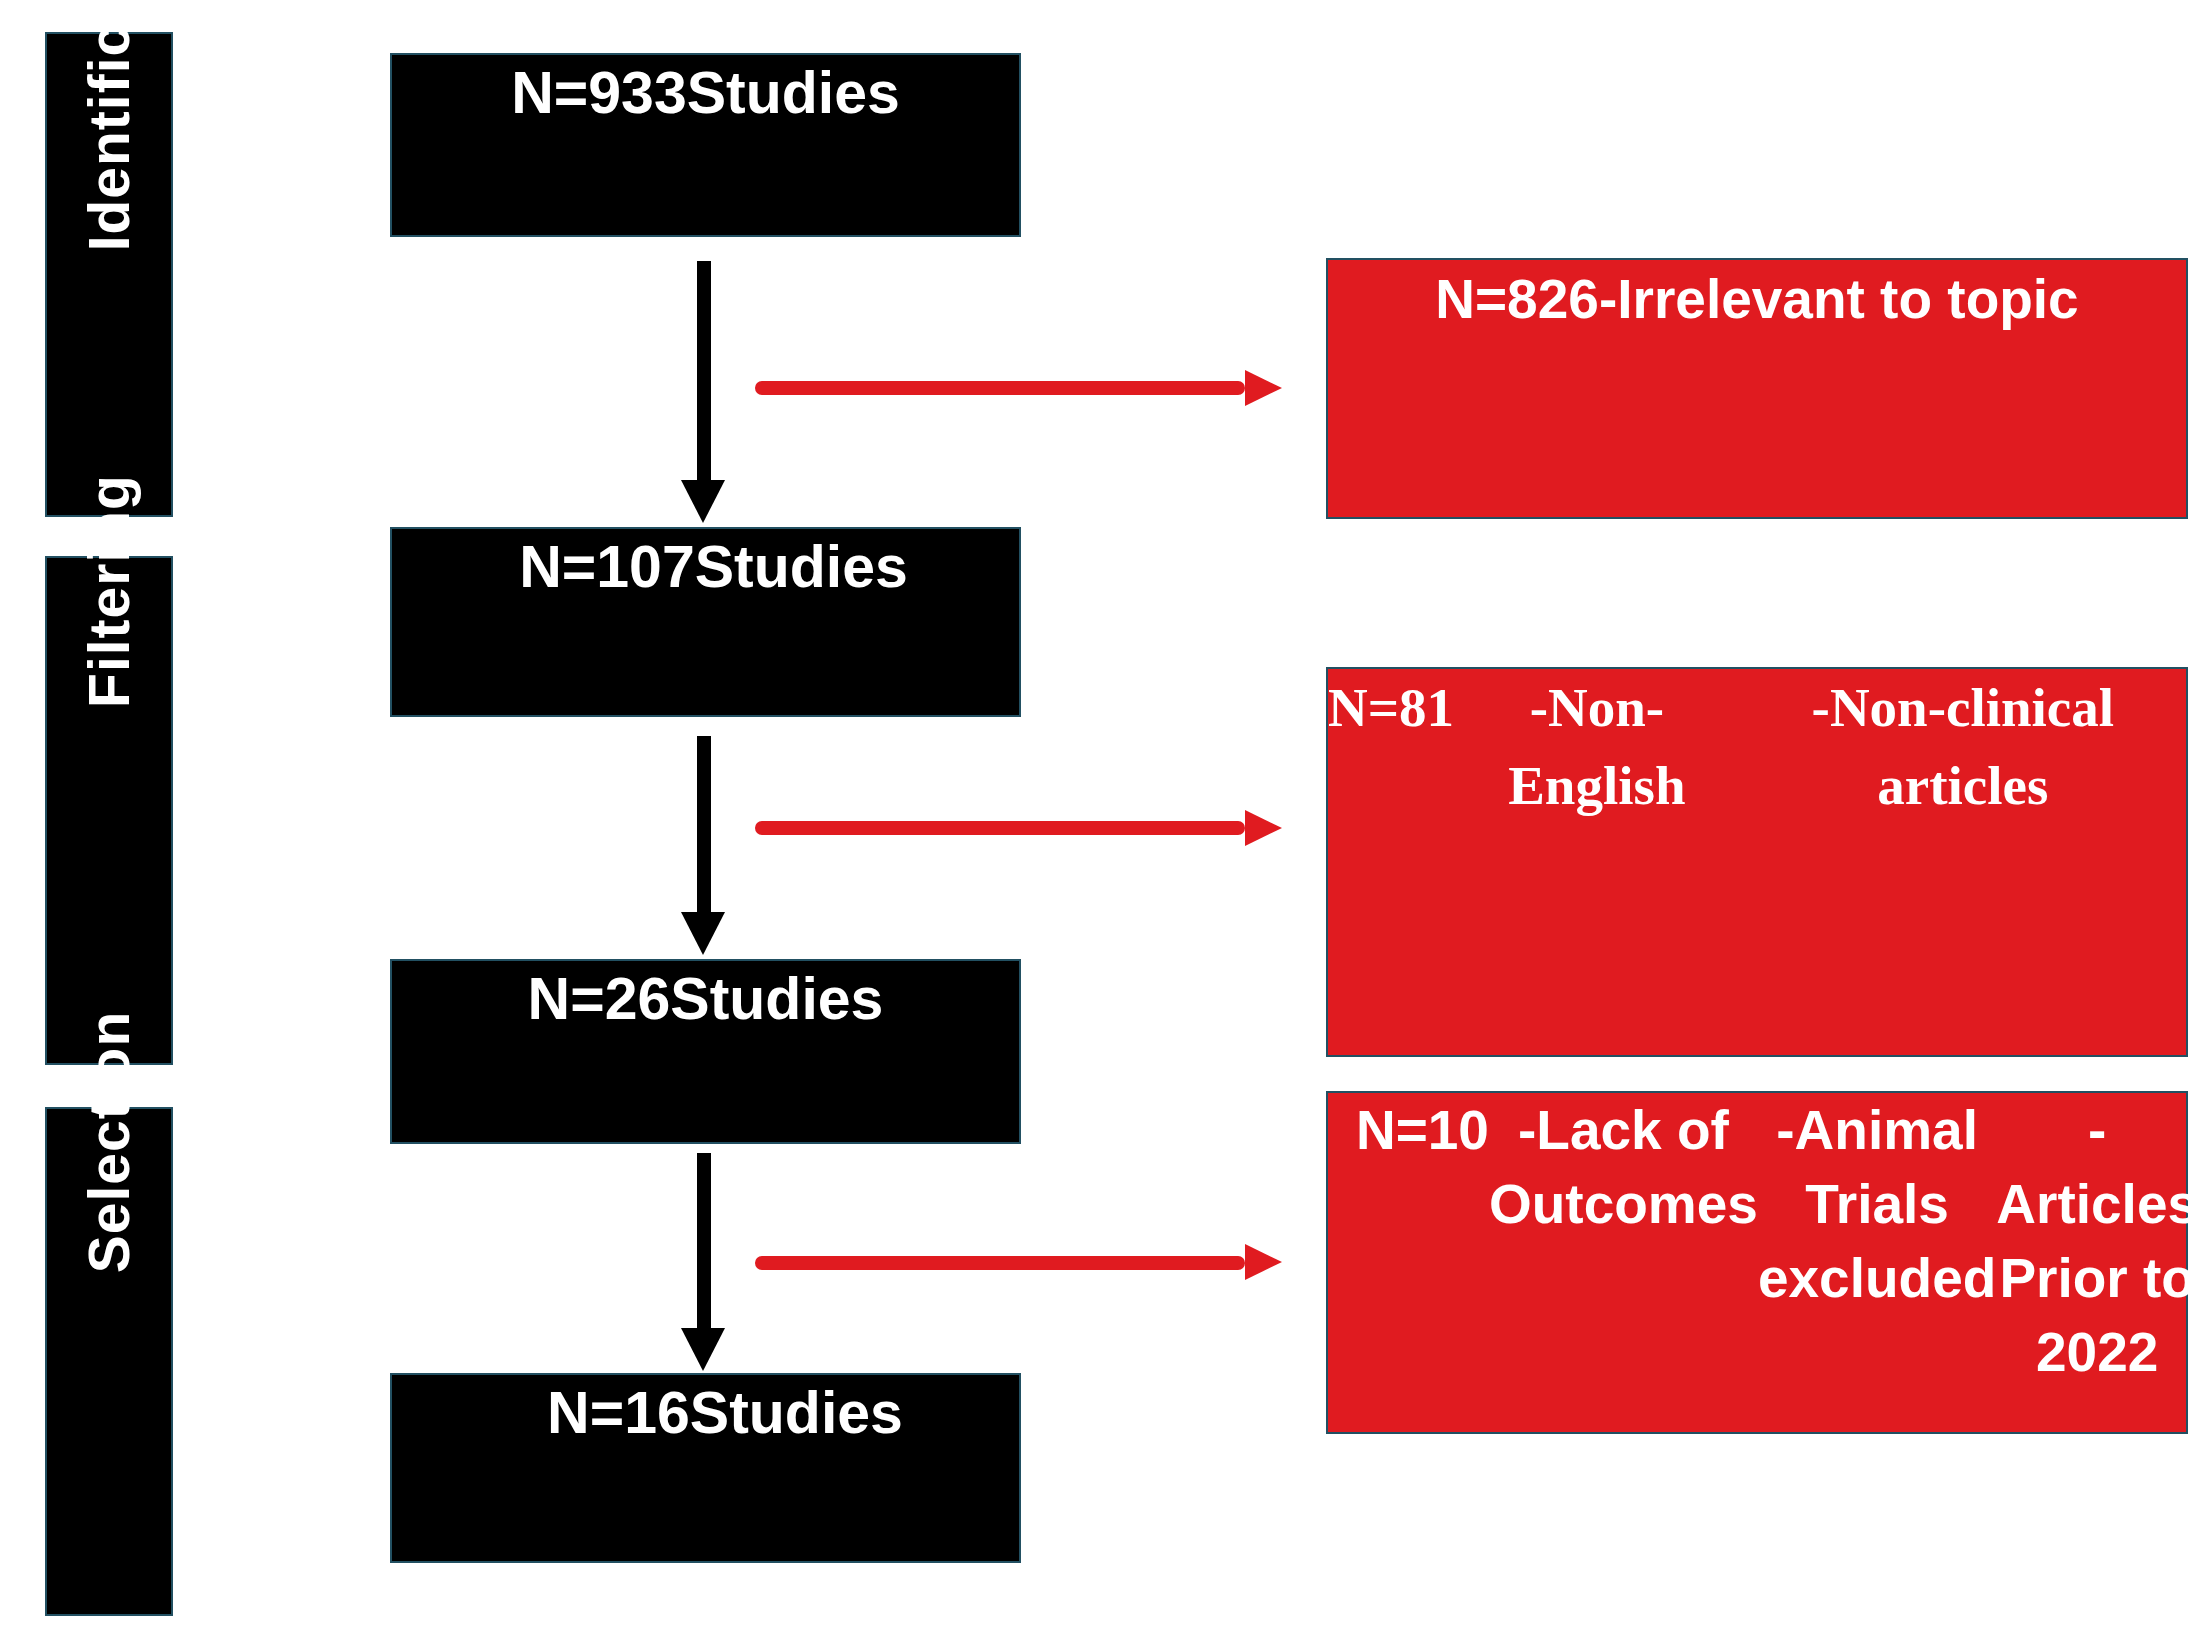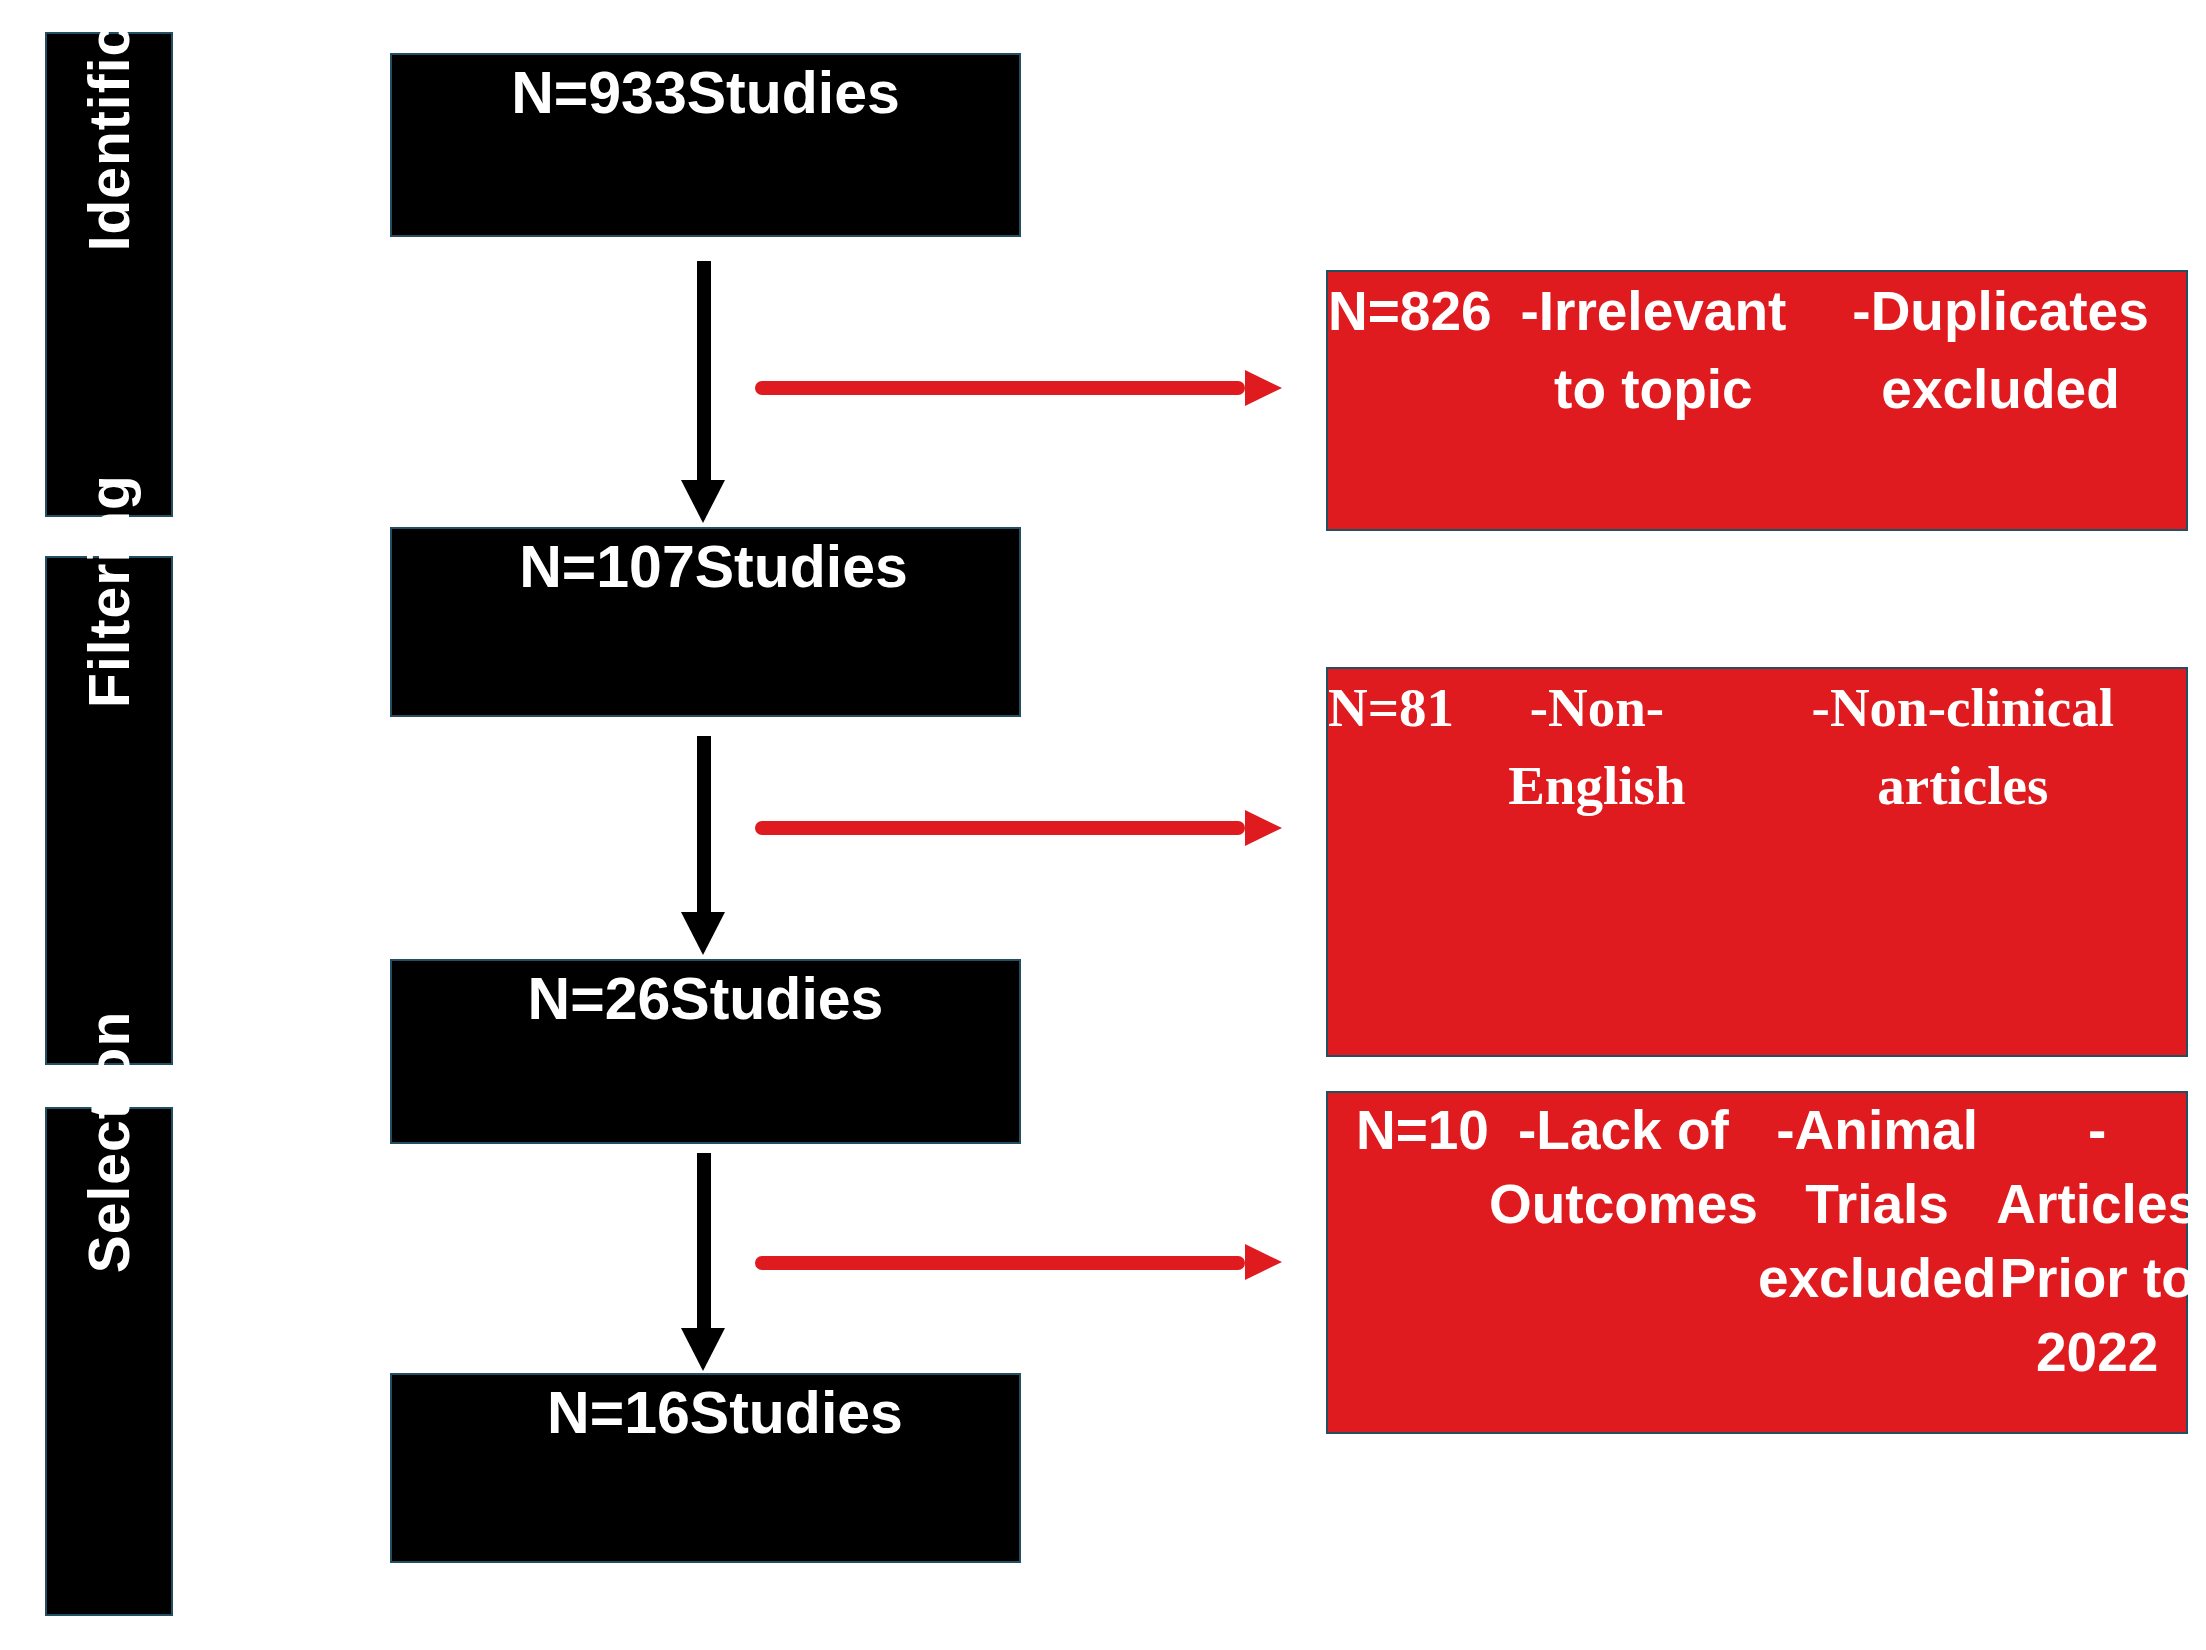--- a/index.html
+++ b/index.html
@@ -83,24 +83,23 @@
 
   <div class="hshaft" style="top:381px;"></div>
   <div class="hhead" style="top:370px;"></div>
 
   <div class="hshaft" style="top:821px;"></div>
   <div class="hhead" style="top:810px;"></div>
 
   <div class="hshaft" style="top:1256px;"></div>
   <div class="hhead" style="top:1244px;"></div>
 
-  <div class="box exclusion" style="top:258px;height:261px;margin-top:12px;">
+  <div class="box exclusion" style="top:258px;height:261px;">
     <div>N=826</div>
     <div>-Irrelevant to topic</div>
-    <div>-Duplicates excluded</div>
   </div>
 
   <div class="box exclusion" style="top:667px;height:390px;font-family:Liberation Serif, serif;">
     <div>N=81</div>
     <div>-Non-English</div>
     <div>-Non-clinical articles</div>
   </div>
 
   <div class="box exclusion tight" style="top:1091px;height:343px;padding-left:40px;">
     <div>N=10</div>

